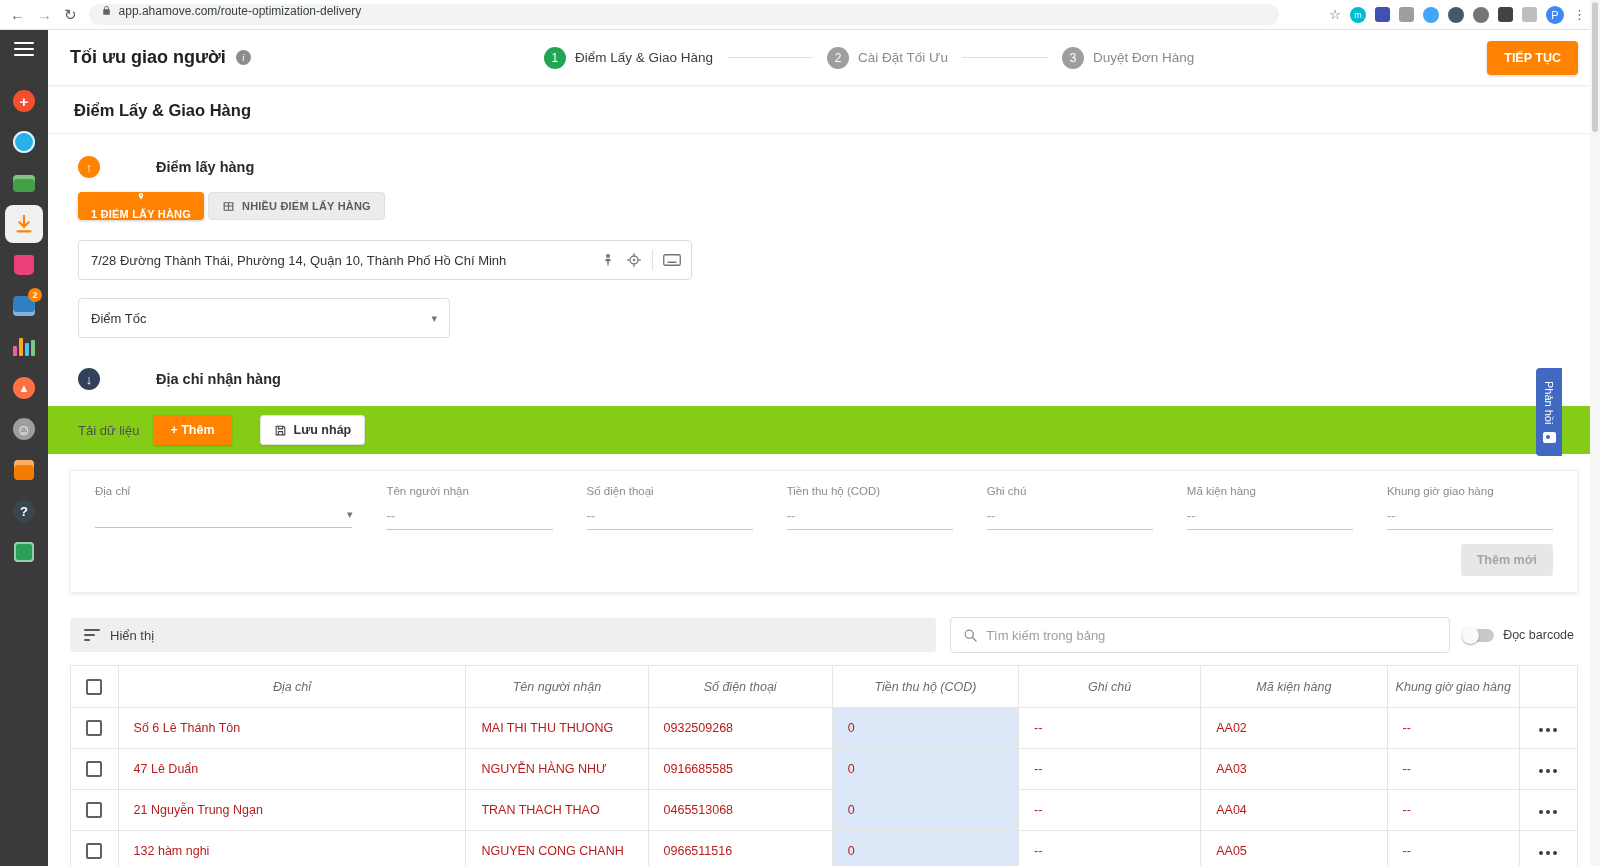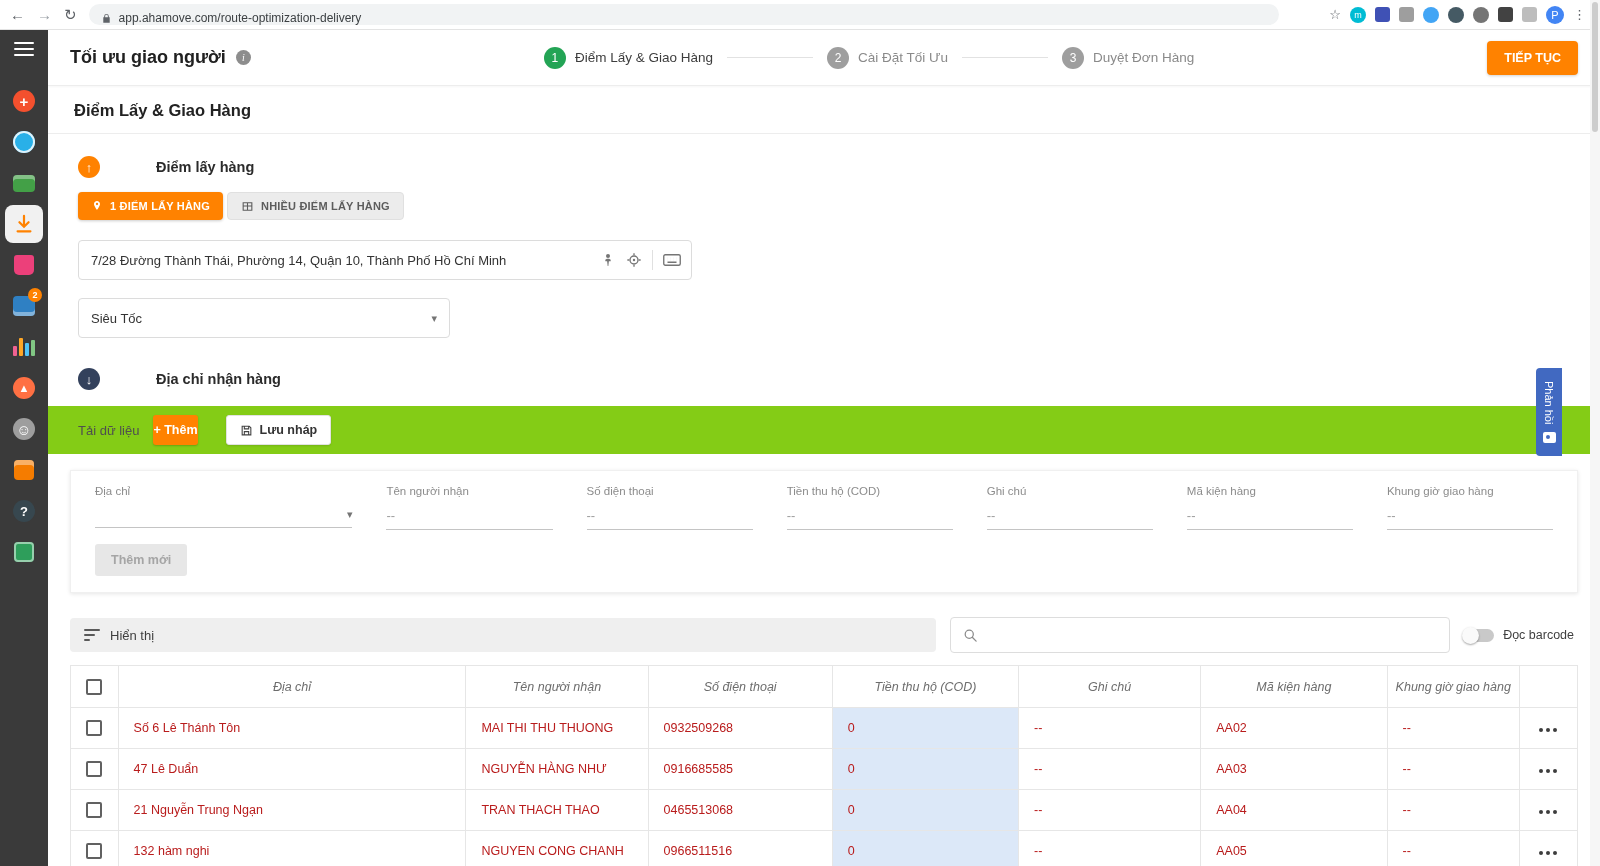--- a/index.html
+++ b/index.html
@@ -3,21 +3,21 @@
 <meta charset="utf-8">
 <style>
   * { margin:0; padding:0; box-sizing:border-box; }
   html,body { width:1600px; height:866px; overflow:hidden; }
   body { font-family:"Liberation Sans","DejaVu Sans",sans-serif; background:#fff; color:#333; }
 
   
   .browser-bar { height:30px; display:flex; align-items:center; background:#fff; border-bottom:1px solid #e3e3e3; padding:0 10px; gap:12px; }
   .nav-glyph { font-size:15px; color:#5f6368; cursor:pointer; }
   .nav-glyph.fwd { color:#9aa0a6; }
-  .omnibox { flex:1; max-width:1190px; height:21px; background:#f1f3f4; border-radius:11px; display:flex; align-items:flex-end; padding:0 12px; gap:7px; }
+  .omnibox { flex:1; max-width:1190px; height:21px; background:#f1f3f4; border-radius:11px; display:flex; align-items:flex-start; padding:0 12px; gap:7px; }
   .omnibox .url { font-size:12px; color:#3c4043; }
   .chrome-right { display:flex; align-items:center; gap:9px; margin-left:auto; padding-right:4px; }
   .ext-dot { width:16px; height:16px; border-radius:50%; display:flex; align-items:center; justify-content:center; font-size:9px; color:#fff; }
   .ext-sq { width:15px; height:15px; border-radius:3px; }
   .avatar-p { width:18px; height:18px; border-radius:50%; background:#4285f4; color:#fff; font-size:11px; display:flex; align-items:center; justify-content:center; }
   .star { color:#5f6368; font-size:13px; }
   .kebab { color:#5f6368; font-size:13px; letter-spacing:0; }
 
   
   .app { position:absolute; top:30px; left:0; right:0; bottom:0; display:flex; }
@@ -52,45 +52,45 @@
   .content { flex:1; overflow:hidden; }
   .section-head { padding:15px 26px 13px; border-bottom:1px solid #ededed; font-size:16.5px; font-weight:bold; color:#222; }
 
   .pad { padding:0 30px; }
   .block-head { display:flex; align-items:center; gap:10px; margin-top:22px; }
   .dir-circle { width:22px; height:22px; border-radius:50%; color:#fff; font-size:13px; font-weight:bold; display:flex; align-items:center; justify-content:center; }
   .block-title { font-size:14.5px; font-weight:bold; color:#2b2b2b;margin-left:46px; }
 
   .pickup-tabs { display:flex; gap:4px; margin-top:14px; }
   .ptab { height:28px; display:flex; align-items:center; gap:7px; padding:0 13px; border-radius:4px; font-size:11px; font-weight:bold; letter-spacing:.2px; cursor:pointer; }
-  .ptab.on { background:#ff8200; color:#fff; box-shadow:0 1px 3px rgba(0,0,0,.2); }
+  .ptab.on { background:#ff8200; color:#fff; box-shadow:0 1px 3px rgba(0,0,0,.2);flex-direction:column; }
   .ptab.off { background:#ececec; color:#5c5c5c; border:1px solid #e0e0e0; }
 
   .addr-box { margin-top:20px; width:614px; height:40px; border:1px solid #dcdcdc; border-radius:4px; display:flex; align-items:center; }
   .addr-box input { flex:1; border:none; outline:none; font-size:13px; color:#333; padding:0 12px; font-family:inherit; background:transparent; }
   .addr-icons { display:flex; align-items:center; gap:10px; padding-right:10px; }
   .vdiv { width:1px; height:20px; background:#e0e0e0; }
   .gicon { display:flex; align-items:center; justify-content:center; cursor:pointer; }
 
   .svc-select { margin-top:18px; width:372px; height:40px; border:1px solid #dcdcdc; border-radius:4px; display:flex; align-items:center; padding:0 12px; cursor:pointer; }
   .svc-select .val { flex:1; font-size:13px; color:#333; }
   .chev { color:#757575; font-size:11px; }
 
   .action-band { margin-top:16px; height:48px; background:#84cc16; display:flex; align-items:center; gap:14px; padding:0 30px; }
   .band-label { font-size:13px; color:#4f4f4f; }
-  .btn-add { background:#ff8200; color:#fff; border:none; font-weight:bold; font-size:12.5px; height:30px; padding:0 0; border-radius:3px; cursor:pointer; box-shadow:0 1px 2px rgba(0,0,0,.2); font-family:inherit; }
+  .btn-add { background:#ff8200; color:#fff; border:none; font-weight:bold; font-size:12.5px; height:30px; padding:0 17px; border-radius:3px; cursor:pointer; box-shadow:0 1px 2px rgba(0,0,0,.2); font-family:inherit; }
   .btn-draft { background:#fff; color:#333; border:1px solid #e2e2e2; font-weight:bold; font-size:12.5px; height:30px; padding:0 13px; border-radius:3px; cursor:pointer; box-shadow:0 1px 2px rgba(0,0,0,.12); display:flex; align-items:center; gap:7px; margin-left:14px; font-family:inherit; }
 
   .form-card { margin:16px 22px 0; background:#fff; border:1px solid #f0f0f0; box-shadow:0 1px 4px rgba(0,0,0,.10); padding:14px 24px 16px; }
   .fields { display:flex; gap:34px; }
   .field { flex:1; min-width:0; }
   .field.wide { flex:1.55; }
   .f-label { font-size:11.5px; color:#8c8c8c; }
   .f-input { margin-top:11px; display:flex; align-items:center; justify-content:space-between; border-bottom:1px solid #c4c4c4; padding-bottom:6px; font-size:13px; color:#9e9e9e; min-height:20px; cursor:text; }
-  .form-actions { display:flex; margin-top:14px; }
+  .form-actions { display:flex; justify-content:flex-end; margin-top:14px; }
   .btn-disabled { background:#e7e7e7; color:#a5a5a5; border:none; font-size:12.5px; font-weight:bold; padding:9px 16px; border-radius:3px; font-family:inherit; }
 
   .table-tools { margin:24px 22px 0; display:flex; align-items:center; gap:14px; }
   .display-bar { flex:1; height:34px; background:#efefef; border-radius:4px; display:flex; align-items:center; gap:10px; padding:10px 14px; cursor:pointer; }
   .display-bar .txt { font-size:13px; color:#3f3f3f; }
   .filter-ic { display:flex; flex-direction:column; gap:3px; width:16px; }
   .filter-ic i { height:2px; background:#5a5a5a; border-radius:1px; display:block; }
   .filter-ic i:nth-child(1){width:16px}.filter-ic i:nth-child(2){width:11px}.filter-ic i:nth-child(3){width:6px}
   .search-box { width:500px; height:36px; border:1px solid #ddd; border-radius:4px; display:flex; align-items:center; gap:8px; padding:0 12px; background:#fff; }
   .search-box input { flex:1; border:none; outline:none; font-size:13px; font-family:inherit; color:#444; }
@@ -270,21 +270,21 @@
             <span class="gicon">
               <svg width="18" height="14" viewBox="0 0 24 18">
                   <rect x="1" y="2" width="22" height="14" rx="2" fill="none" stroke="#757575" stroke-width="1.8"></rect>
                   <path stroke="#757575" stroke-width="1.8" d="M6 12h12M5.5 6.5h.1M9.5 6.5h.1M13.5 6.5h.1M17.5 6.5h.1M5.5 9.2h.1M9.5 9.2h.1M13.5 9.2h.1M17.5 9.2h.1"></path>
                 </svg>
             </span>
           </div>
         </div>
 
         <div class="svc-select">
-          <span class="val">Siêu Tốc</span>
+          <span class="val">Điểm Tốc</span>
           <span class="chev">▾</span>
         </div>
 
         <div class="block-head" style="margin-top:30px">
           <span class="dir-circle" style="background:#33415c">↓</span>
           <span class="block-title">Địa chỉ nhận hàng</span>
         </div>
       </div>
 
       <div class="action-band">
@@ -356,20 +356,21 @@
               <i></i>
               <i></i>
             </span>
           <span class="txt">Hiển thị</span>
         </div>
         <div class="search-box">
           <svg width="15" height="15" viewBox="0 0 24 24">
               <circle cx="10" cy="10" r="6.5" fill="none" stroke="#8a8a8a" stroke-width="2"></circle>
               <path stroke="#8a8a8a" stroke-width="2" stroke-linecap="round" d="M15.2 15.2L21 21"></path>
             </svg>
+          <input type="text" placeholder="Tìm kiếm trong bảng" style="">
         </div>
         <div class="barcode-group">
           <span class="toggle">
               <span class="knob"></span>
             </span>
           <span class="barcode-label">Đọc barcode</span>
         </div>
       </div>
 
       <div class="tbl-wrap">

